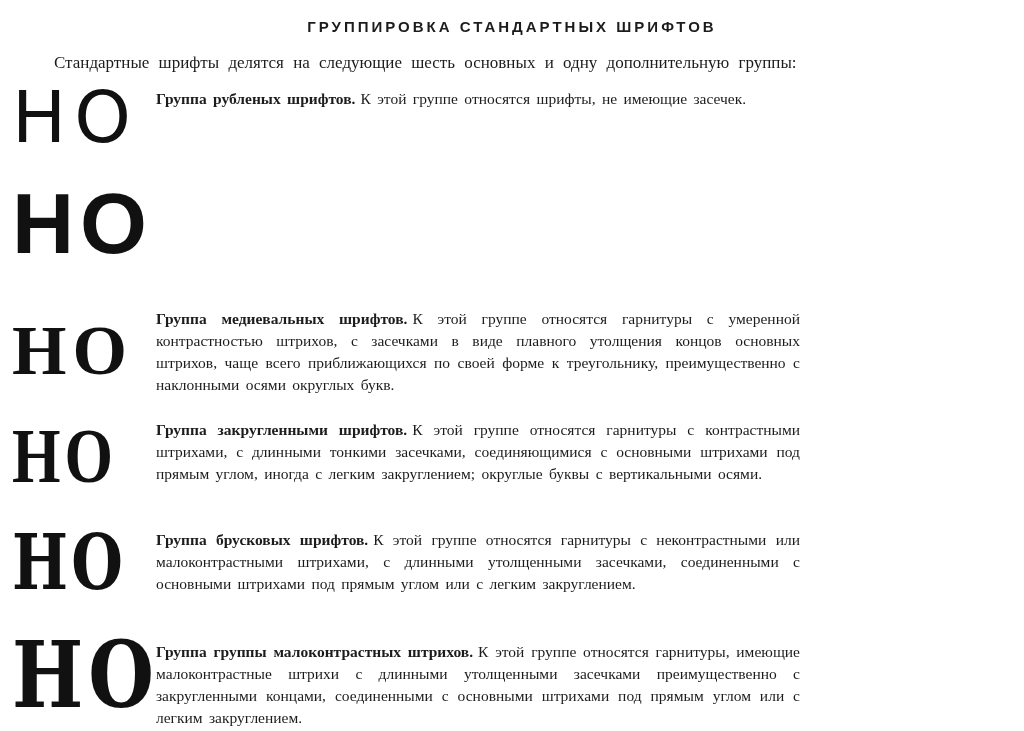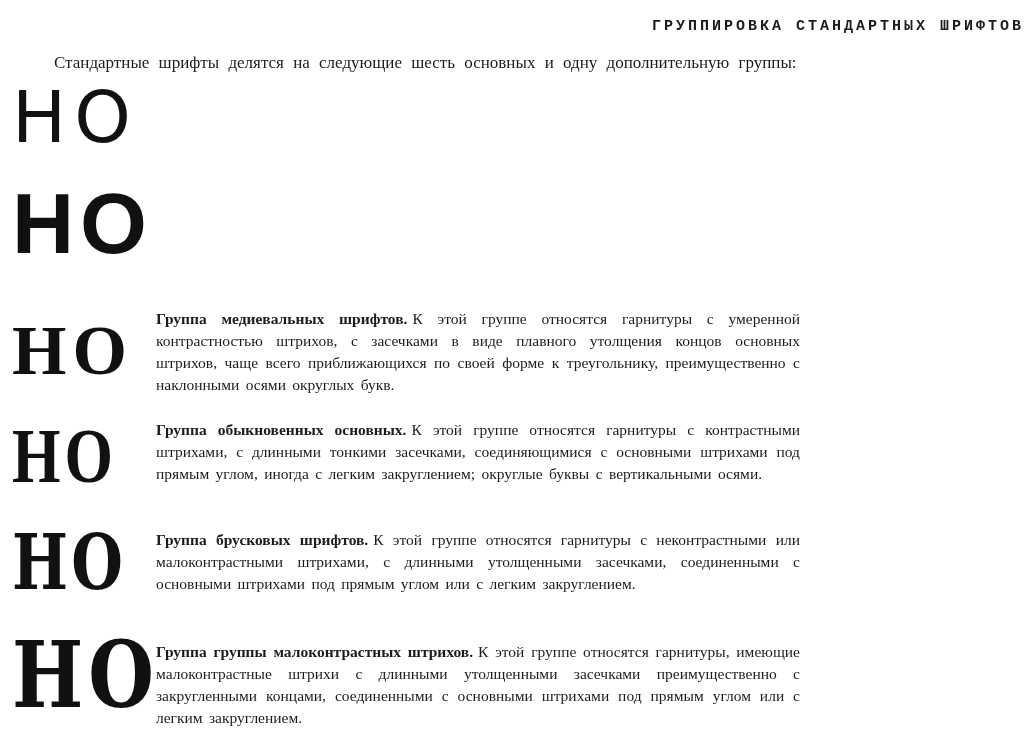--- a/index.html
+++ b/index.html
@@ -11,22 +11,22 @@
   .page {
     position: relative;
     width: 1024px; height: 731px;
     background: #ffffff;
     color: #1c1c1c;
     overflow: hidden;
   }
   .title {
     position: absolute;
     top: 8px; left: 0; width: 100%;
-    text-align: right;
-    font-family: Liberation Mono, monospace;
+    text-align: center;
+    font-family: Liberation Sans, sans-serif;
     font-weight: bold;
     font-size: 15px;
     letter-spacing: 3px;
   }
   .intro {
     position: absolute;
     top: 52px; left: 16px; width: 800px;
     margin: 0;
     font-size: 17px;
     line-height: 21px;
@@ -111,34 +111,35 @@
 <body>
 
 <div class="page">
 
   <h1 class="title">ГРУППИРОВКА СТАНДАРТНЫХ ШРИФТОВ</h1>
 
   <p class="intro">Стандартные шрифты делятся на следующие шесть основных и одну дополнительную группы:</p>
 
   <div class="row row1">
     <div class="sample s1">НО</div>
+    <p class="desc"><span class="gname">Группа рубленых шрифтов.</span><span>К этой группе относятся шрифты, не имеющие засечек.</span></p>
   </div>
 
   <div class="row row2">
     <div class="sample s2">НО</div>
   </div>
 
   <div class="row row3">
     <div class="sample s3">НО</div>
     <p class="desc"><span class="gname">Группа медиевальных шрифтов.</span><span>К этой группе относятся гарнитуры с умеренной контрастностью штрихов, с засечками в виде плавного утолщения концов основных штрихов, чаще всего приближающихся по своей форме к треугольнику, преимущественно с наклонными осями округлых букв.</span></p>
   </div>
 
   <div class="row row4">
     <div class="sample s4">НО</div>
-    <p class="desc"><span class="gname">Группа обыкновенных основных.</span><span>К этой группе относятся гарнитуры с контрастными штрихами, с длинными тонкими засечками, соединяющимися с основными штрихами под прямым углом, иногда с легким закруглением; округлые буквы с вертикальными осями.</span></p>
+    <p class="desc"><span class="gname">Группа закругленными шрифтов.</span><span>К этой группе относятся гарнитуры с контрастными штрихами, с длинными тонкими засечками, соединяющимися с основными штрихами под прямым углом, иногда с легким закруглением; округлые буквы с вертикальными осями.</span></p>
   </div>
 
   <div class="row row5">
     <div class="sample s5">НО</div>
     <p class="desc"><span class="gname">Группа брусковых шрифтов.</span><span>К этой группе относятся гарнитуры с неконтрастными или малоконтрастными штрихами, с длинными утолщенными засечками, соединенными с основными штрихами под прямым углом или с легким закруглением.</span></p>
   </div>
 
   <div class="row row6">
     <div class="sample s6">НО</div>
     <p class="desc"><span class="gname">Группа группы малоконтрастных штрихов.</span><span>К этой группе относятся гарнитуры, имеющие малоконтрастные штрихи с длинными утолщенными засечками преимущественно с закругленными концами, соединенными с основными штрихами под прямым углом или с легким закруглением.</span></p>

